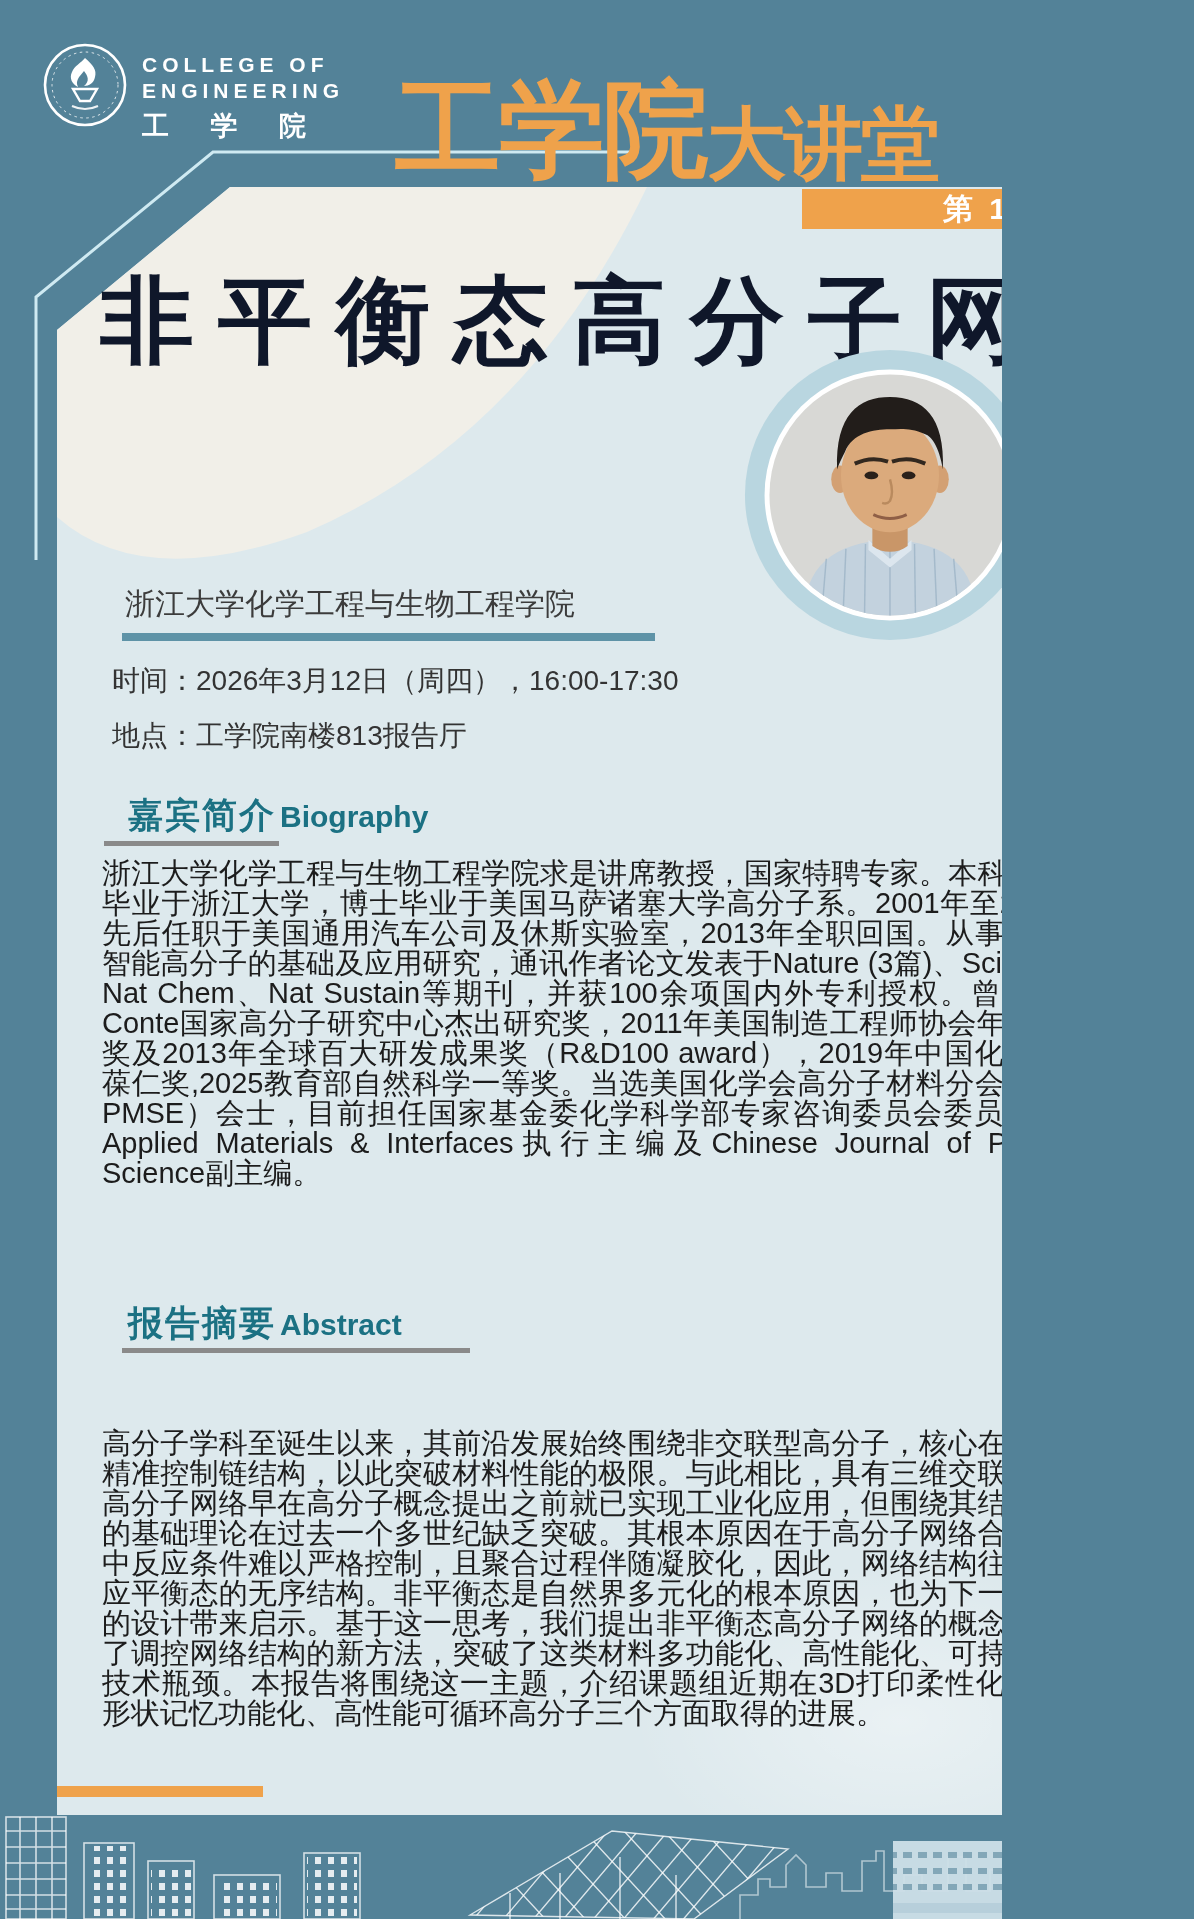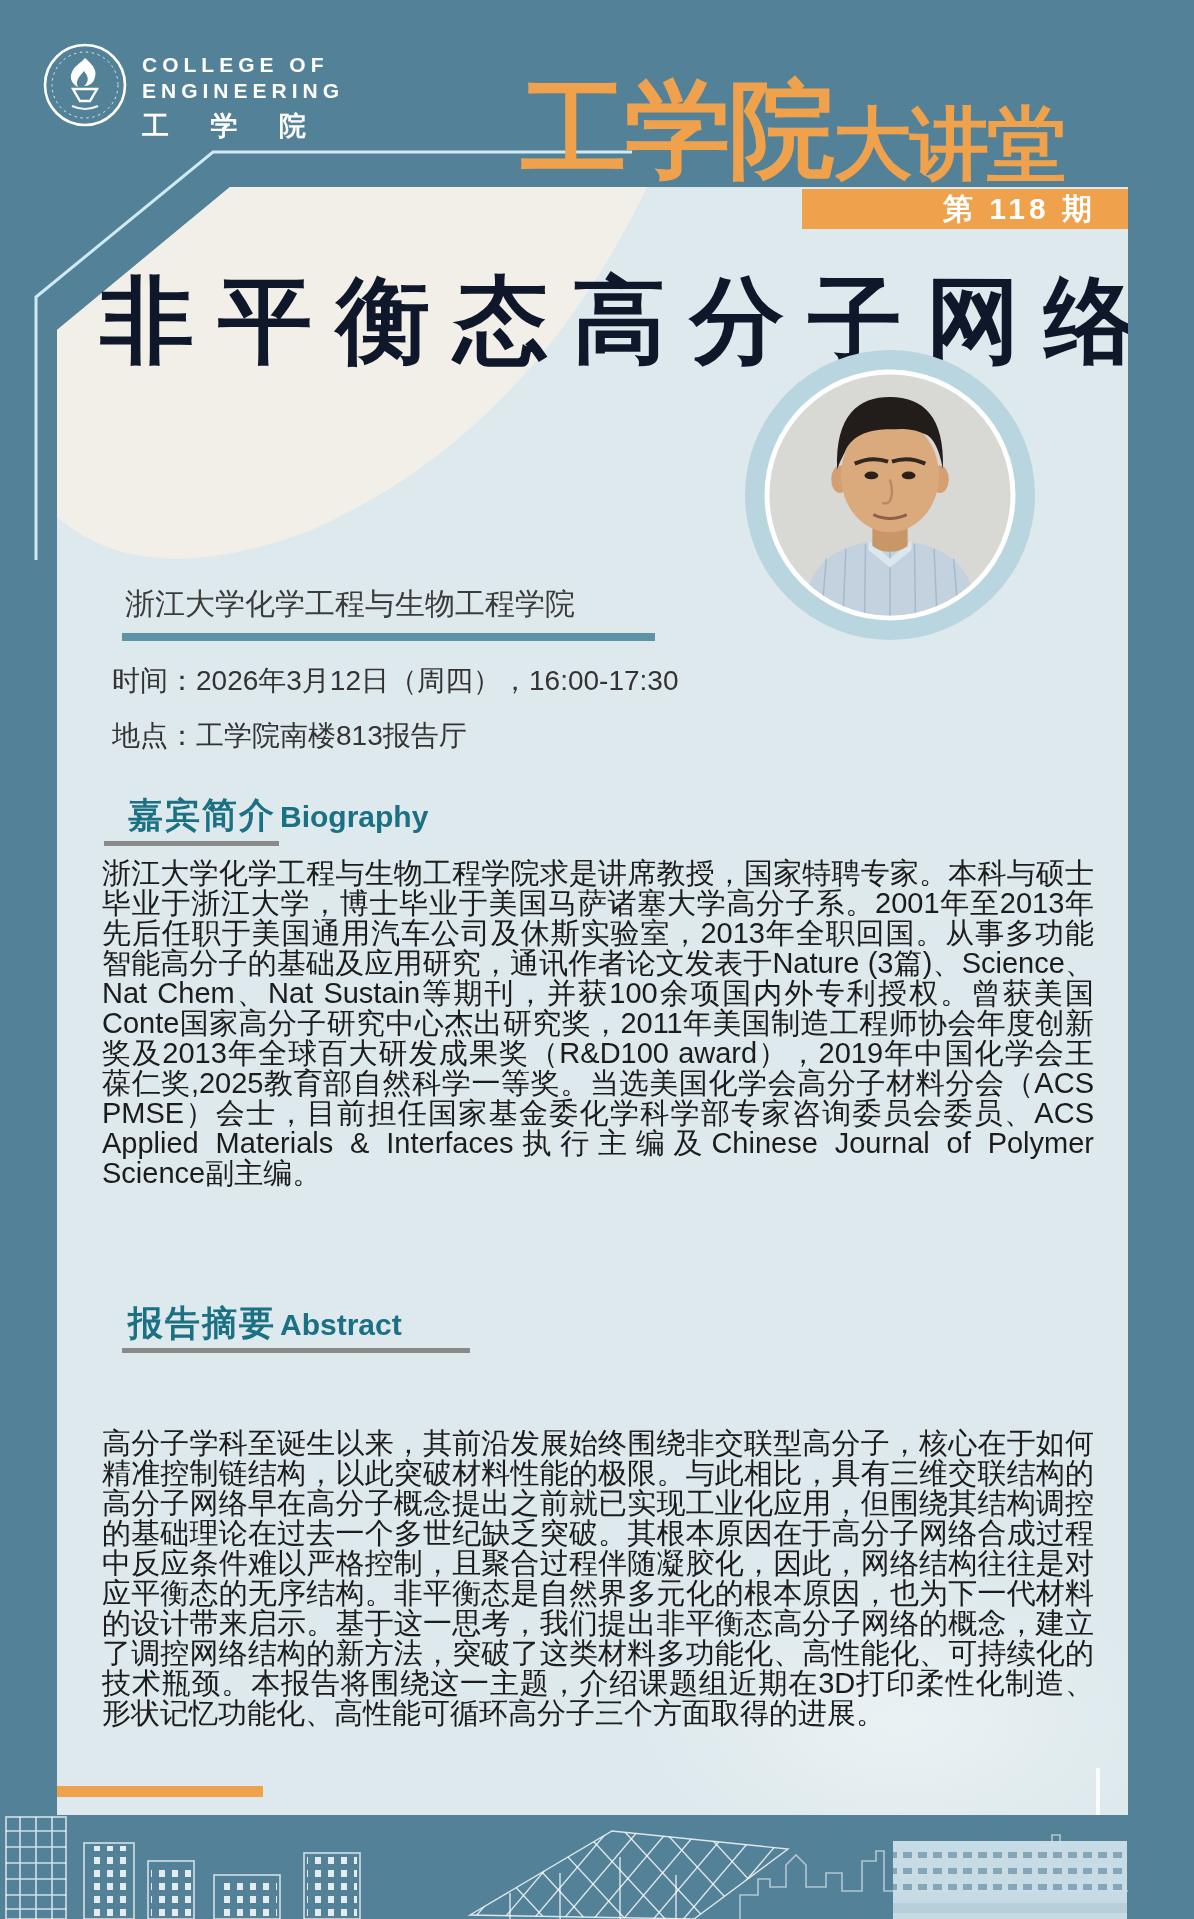--- a/index.html
+++ b/index.html
@@ -1,16 +1,16 @@
 <!DOCTYPE html>
 <html><head>
 <meta charset="utf-8">
 <style>
   html,body{margin:0;padding:0;background:#538298;}
-  .poster{position:relative;width:1128px;height:1919px;background:#538298;overflow:hidden;
+  .poster{position:relative;width:1002px;height:1919px;background:#538298;overflow:hidden;
           font-family:"Liberation Sans","DejaVu Sans",sans-serif;}
   .abs{position:absolute;}
 
   
   .panel{left:57px;top:187px;width:1071px;height:1628px;background:#dde9ed;
          clip-path:polygon(173px 0,1071px 0,1071px 1628px,0 1628px,0 143px);}
   .soft-glow{left:620px;top:1560px;width:560px;height:320px;border-radius:50%;
              background:radial-gradient(ellipse at center,rgba(255,255,255,.38),rgba(255,255,255,0) 68%);}
 
   

